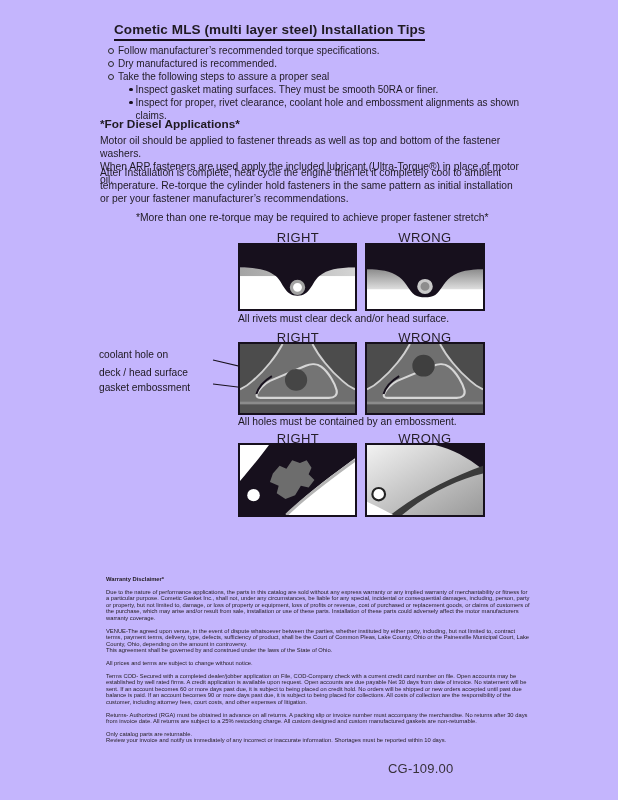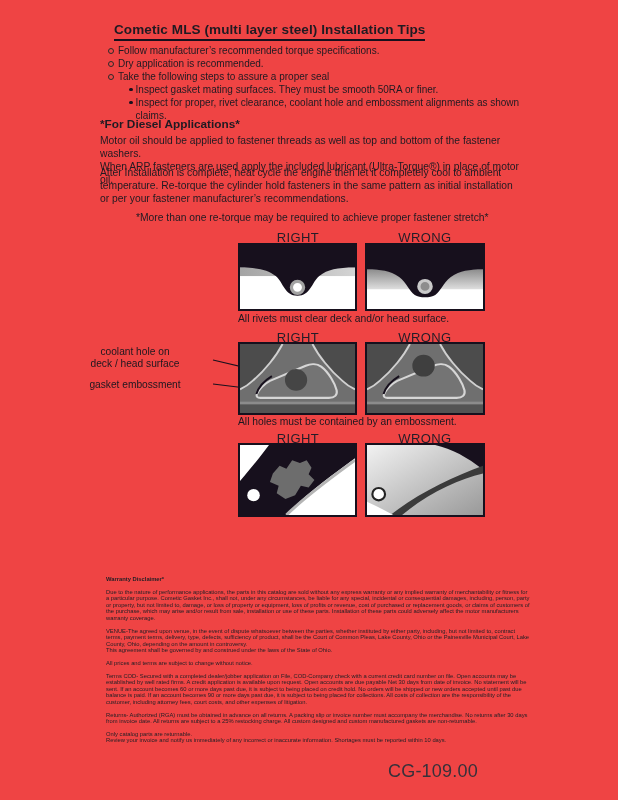--- a/index.html
+++ b/index.html
@@ -1,16 +1,16 @@
 <!DOCTYPE html>
 <html style="--ink: #17101d; --panel-gray: #6f6f6f; --deck-gray: #ababab; --hole-gray: #454545; --embossment-line: #d6d6d6;"><head>
 <meta charset="utf-8">
 <style>
   html,body{margin:0;padding:0;background:#fff;}
-  .page{position:relative;width:618px;height:800px;background:#ef4444;overflow:hidden;
+  .page{position:relative;width:618px;height:800px;background:#c4b5fd;overflow:hidden;
         font-family:"Liberation Sans",sans-serif;color:#1f1a22;}
   .abs{position:absolute;}
 
   
   .title{left:114px;top:22px;font-size:13.5px;font-weight:bold;
          border-bottom:2px solid var(--ink,#17101d);padding-bottom:2px;letter-spacing:.1px;}
 
   
   .bullets{left:108px;top:44px;font-size:10px;line-height:13px;width:440px;}
   .brow{display:flex;align-items:flex-start;}
@@ -23,45 +23,45 @@
   .para{font-size:10.3px;line-height:13px;white-space:pre-line;width:420px;left:100px;}
   .p1{top:134px;} .p2{top:166px;} .p3{top:211px;margin-left:36px;}
 
   
   .dlabel{width:120px;text-align:center;font-size:13px;letter-spacing:.4px;color:#241d28;}
   .cap{left:238px;font-size:10.3px;line-height:11px;white-space:pre-line;width:300px;color:#1c171f;}
 
   .panel{position:absolute;box-sizing:border-box;border:2.5px solid var(--ink,#17101d);background:#fff;}
   .panel svg{display:block;width:100%;height:100%;}
 
-  .side-label{text-align:center;font-size:10.2px;line-height:12px;white-space:pre-line;width:126px;left:72px;color:#1c171f;}
+  .side-label{text-align:left;font-size:10.2px;line-height:18px;white-space:pre-line;width:126px;left:99px;color:#1c171f;}
 
   
   .legal{left:106px;top:576px;width:424px;font-size:5.8px;line-height:6.6px;color:#262026;}
   .legal .hd{font-weight:bold;}
   .legal p{margin:0;}
   .legal p.mt{margin-top:6px;}
 
-  .pagenum{left:388px;top:761px;font-size:18px;letter-spacing:.2px;color:#37313a;}
+  .pagenum{left:388px;top:761px;font-size:13px;letter-spacing:.2px;color:#37313a;}
 </style>
 </head>
 <body>
 
 <div class="page">
 
   <div class="abs title">Cometic MLS (multi layer steel) Installation Tips</div>
 
   <div class="abs bullets">
     <div class="brow">
       <span class="odot"></span>
       <span>Follow manufacturer’s recommended torque specifications.</span>
     </div>
     <div class="brow">
       <span class="odot"></span>
-      <span>Dry application is recommended.</span>
+      <span>Dry manufactured is recommended.</span>
     </div>
     <div class="brow">
       <span class="odot"></span>
       <span>Take the following steps to assure a proper seal</span>
     </div>
     <div class="brow sub">
       <span class="bdot"></span>
       <span>Inspect gasket mating surfaces.  They must be smooth 50RA or finer.</span>
     </div>
     <div class="brow sub">

